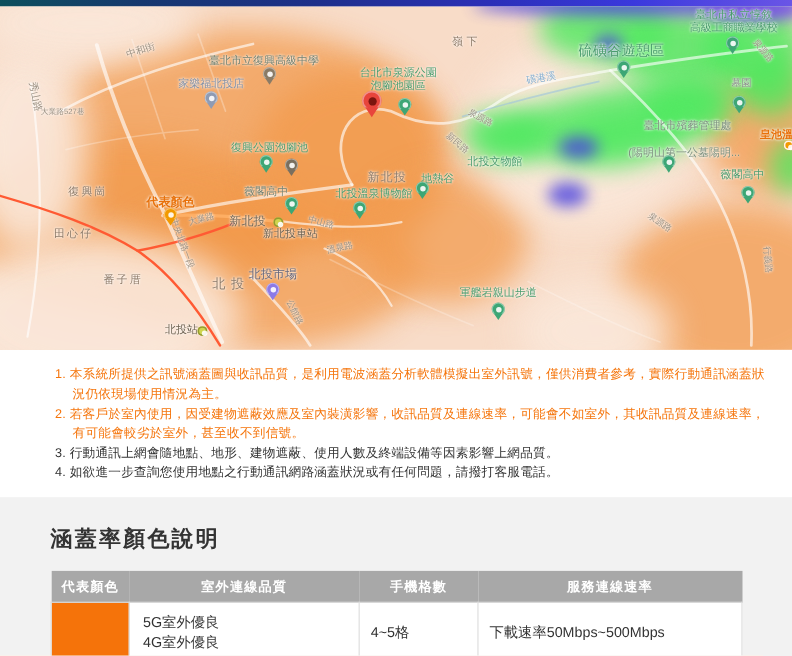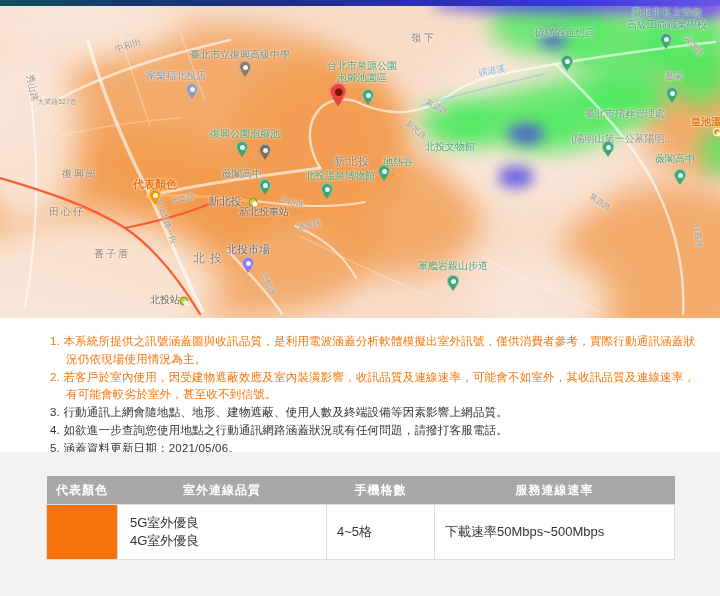--- a/index.html
+++ b/index.html
@@ -107,24 +107,24 @@
     </g>
   </svg>
   <div>
       <div class="mlabel" style="left: 390px; top: 32px; color: rgb(141, 122, 104); font-size: 10px; letter-spacing: 3px; transform: translate(-50%, -50%); margin-left: 34px;">嶺下</div>
       <div class="mlabel" style="left: 80px; top: 168px; color: rgb(141, 122, 104); font-size: 10px; letter-spacing: 2px; transform: translate(-50%, -50%);">復興崗</div>
       <div class="mlabel" style="left: 67px; top: 206px; color: rgb(141, 122, 104); font-size: 10px; letter-spacing: 2px; transform: translate(-50%, -50%);">田心仔</div>
       <div class="mlabel" style="left: 112px; top: 234px; color: rgb(141, 122, 104); font-size: 10px; letter-spacing: 2px; transform: translate(-50%, -50%); margin-top: 14px;">番子厝</div>
       <div class="mlabel" style="left: 210px; top: 252px; color: rgb(141, 122, 104); font-size: 12px; letter-spacing: 5px; transform: translate(-50%, -50%);">北投</div>
       <div class="mlabel" style="left: 352px; top: 155px; color: rgb(141, 122, 104); font-size: 11px; letter-spacing: 1px; transform: translate(-50%, -50%);">新北投</div>
       <div class="mlabel" style="left: 240px; top: 49px; color: rgb(114, 129, 112); font-size: 10px; transform: translate(-50%, -50%);">臺北市立復興高級中學</div>
-      <div class="mlabel" style="left: 176px; top: 70px; color: rgb(133, 145, 166); font-size: 10px; transform: translate(-50%, -50%);">家樂福北投店</div>
+      <div class="mlabel" style="left: 192px; top: 70px; color: rgb(133, 145, 166); font-size: 10px; transform: translate(-50%, -50%);">家樂福北投店</div>
       <div class="mlabel" style="left: 362px; top: 60px; color: rgb(74, 156, 109); font-size: 10px; transform: translate(-50%, -50%);">台北市泉源公園</div>
       <div class="mlabel" style="left: 362px; top: 72px; color: rgb(74, 156, 109); font-size: 10px; transform: translate(-50%, -50%);">泡腳池園區</div>
-      <div class="mlabel" style="left: 565px; top: 27px; color: rgb(74, 156, 109); font-size: 10px; transform: translate(-50%, -50%);">硫磺谷遊憩區</div>
+      <div class="mlabel" style="left: 565px; top: 40px; color: rgb(74, 156, 109); font-size: 13px; transform: translate(-50%, -50%);">硫磺谷遊憩區</div>
       <div class="mlabel" style="left: 667px; top: 7px; color: rgb(74, 156, 109); font-size: 10px; transform: translate(-50%, -50%);">臺北市私立惇敘</div>
       <div class="mlabel" style="left: 667px; top: 19px; color: rgb(74, 156, 109); font-size: 10px; transform: translate(-50%, -50%);">高級工商職業學校</div>
       <div class="mlabel" style="left: 674px; top: 70px; color: rgb(141, 141, 141); font-size: 9px; transform: translate(-50%, -50%);">墓園</div>
       <div class="mlabel" style="left: 492px; top: 65px; color: rgb(133, 174, 207); font-size: 9px; transform: translate(-50%, -50%) rotate(-10deg);">磺港溪</div>
       <div class="mlabel" style="left: 245px; top: 128px; color: rgb(74, 156, 109); font-size: 10px; transform: translate(-50%, -50%);">復興公園泡腳池</div>
       <div class="mlabel" style="left: 450px; top: 141px; color: rgb(74, 156, 109); font-size: 10px; transform: translate(-50%, -50%);">北投文物館</div>
       <div class="mlabel" style="left: 625px; top: 108px; color: rgb(125, 145, 127); font-size: 10px; transform: translate(-50%, -50%);">臺北市殯葬管理處</div>
       <div class="mlabel" style="left: 622px; top: 133px; color: rgb(125, 145, 127); font-size: 10px; transform: translate(-50%, -50%);">(陽明山第一公墓陽明...</div>
       <div class="mlabel" style="left: 706px; top: 116px; color: rgb(232, 113, 10); font-size: 10px; font-weight: bold; transform: translate(-50%, -50%);">皇池溫</div>
       <div class="mlabel" style="left: 675px; top: 153px; color: rgb(74, 156, 109); font-size: 10px; transform: translate(-50%, -50%);">薇閣高中</div>
@@ -214,25 +214,25 @@
       </div>
     </div>
 </div>
 
 <div class="notes">
   <div>
       <div class="note" style="color: rgb(245, 117, 12);">1. 本系統所提供之訊號涵蓋圖與收訊品質，是利用電波涵蓋分析軟體模擬出室外訊號，僅供消費者參考，實際行動通訊涵蓋狀況仍依現場使用情況為主。</div>
       <div class="note" style="color: rgb(245, 117, 12);">2. 若客戶於室內使用，因受建物遮蔽效應及室內裝潢影響，收訊品質及連線速率，可能會不如室外，其收訊品質及連線速率，有可能會較劣於室外，甚至收不到信號。</div>
       <div class="note" style="color: rgb(51, 51, 51);">3. 行動通訊上網會隨地點、地形、建物遮蔽、使用人數及終端設備等因素影響上網品質。</div>
       <div class="note" style="color: rgb(51, 51, 51);">4. 如欲進一步查詢您使用地點之行動通訊網路涵蓋狀況或有任何問題，請撥打客服電話。</div>
-      <div class="note" style="color: rgb(51, 51, 51);">5. 涵蓋資料更新日期：2021/05/06。</div>
     </div>
 </div>
 
 <div class="legend">
+  <h2>涵蓋率顏色說明</h2>
   <table class="cov">
     <colgroup>
         <col style="width: 71px;">
         <col style="width: 209px;">
         <col style="width: 108px;">
         <col style="width: 240px;">
       </colgroup>
     <thead>
         <tr>
           <th>代表顏色</th>

